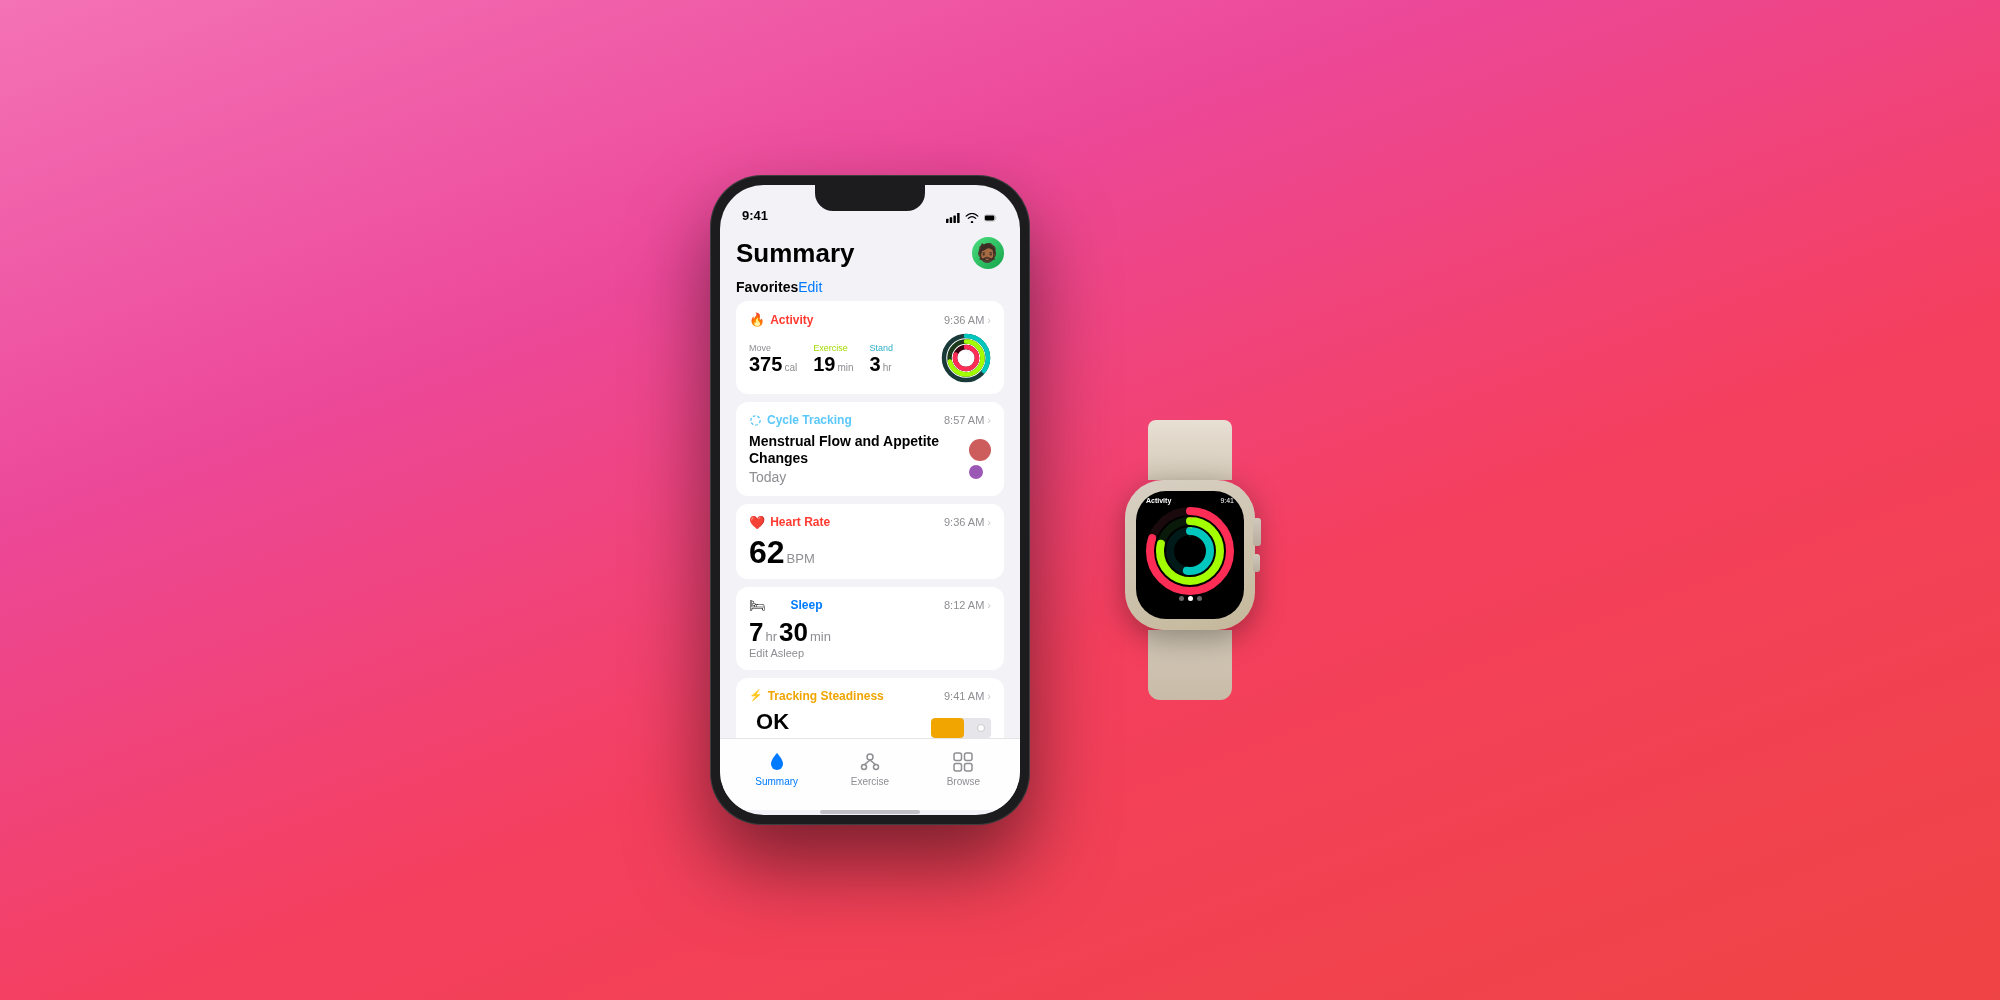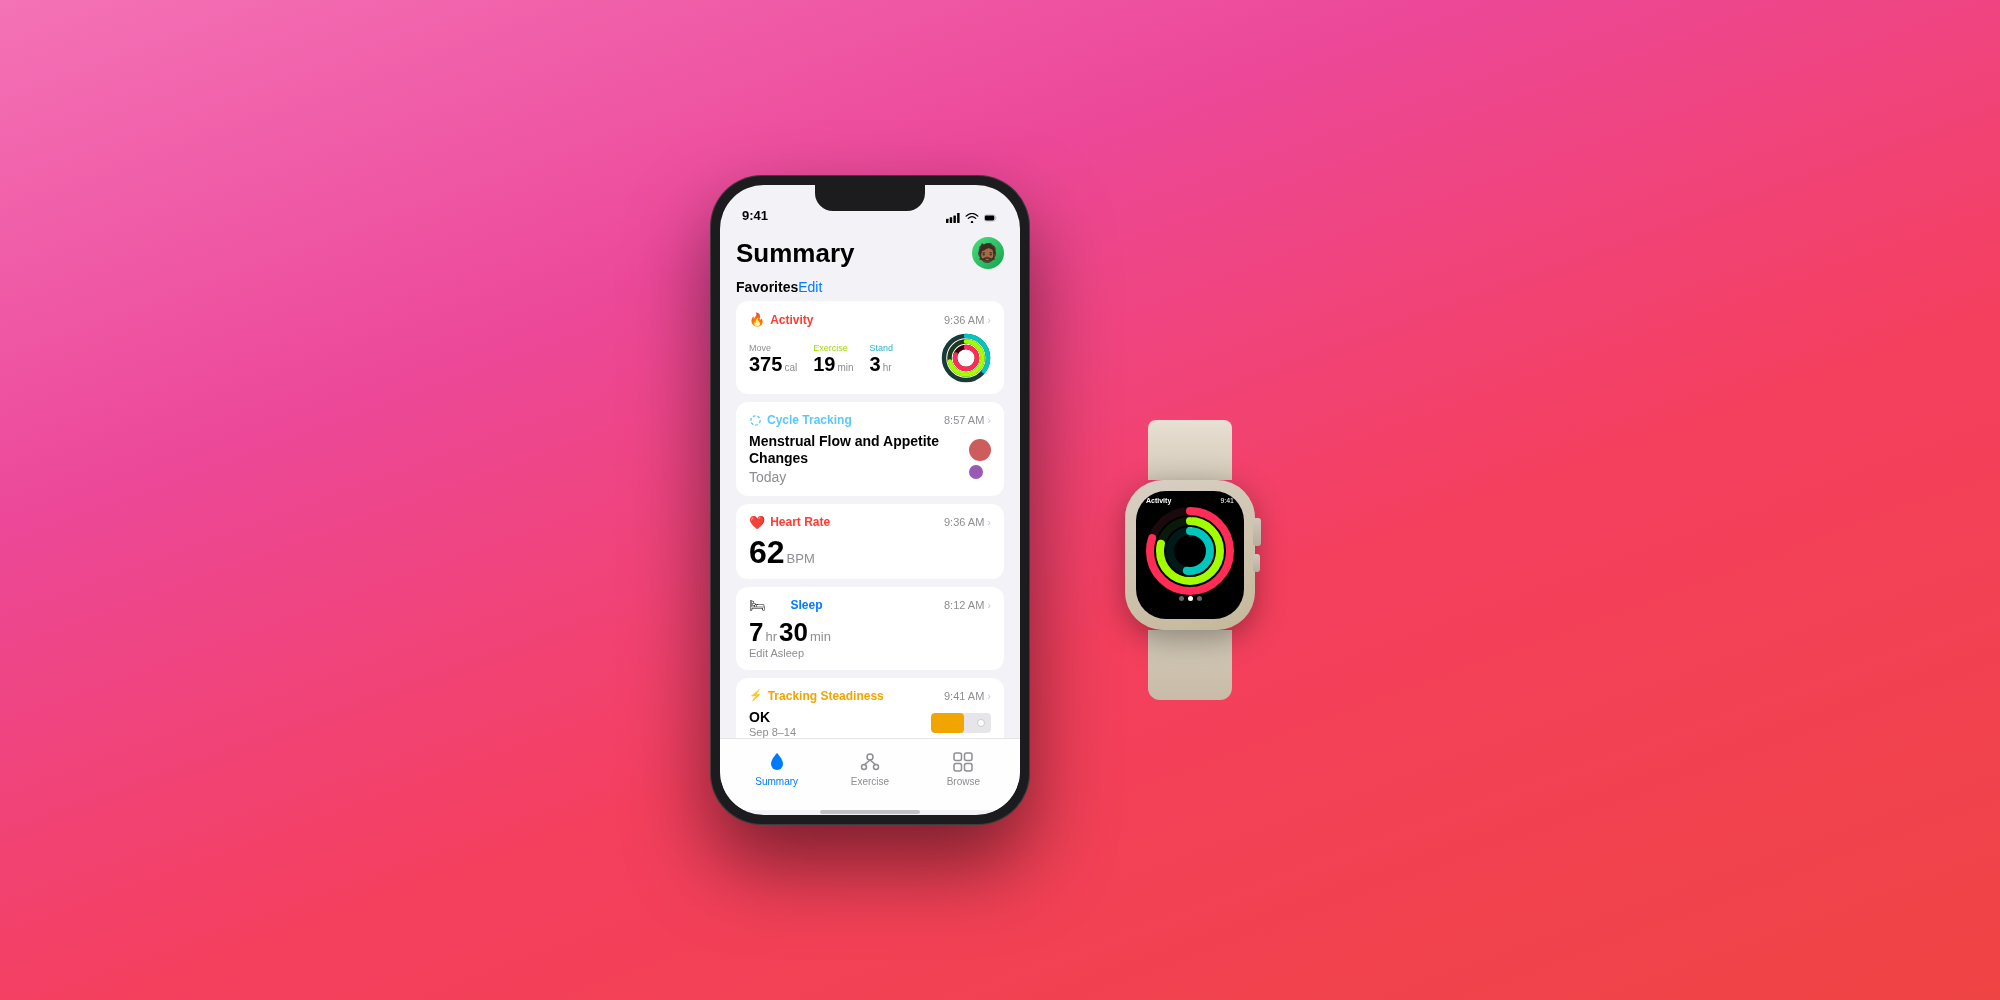--- a/index.html
+++ b/index.html
@@ -215,21 +215,21 @@
       font-size: 26px;
       font-weight: 700;
       color: #000;
       line-height: 1;
     }
     .sleep-unit { font-size: 13px; color: #8e8e93; }
     .sleep-sub { font-size: 11px; color: #8e8e93; margin-top: 2px; }
 
     
     .ws-title { color: #f0a500; }
-    .ws-value { font-size: 14px; font-weight: 700; color: #000; }
+    .ws-value { font-size: 22px; font-weight: 700; color: #000; text-align: center; }
     .ws-sub { font-size: 11px; color: #8e8e93; margin-top: 1px; }
     .ws-bar-container {
       width: 60px;
     }
     .ws-bar {
       height: 20px;
       background: #e5e5ea;
       border-radius: 4px;
       position: relative;
       overflow: hidden;

